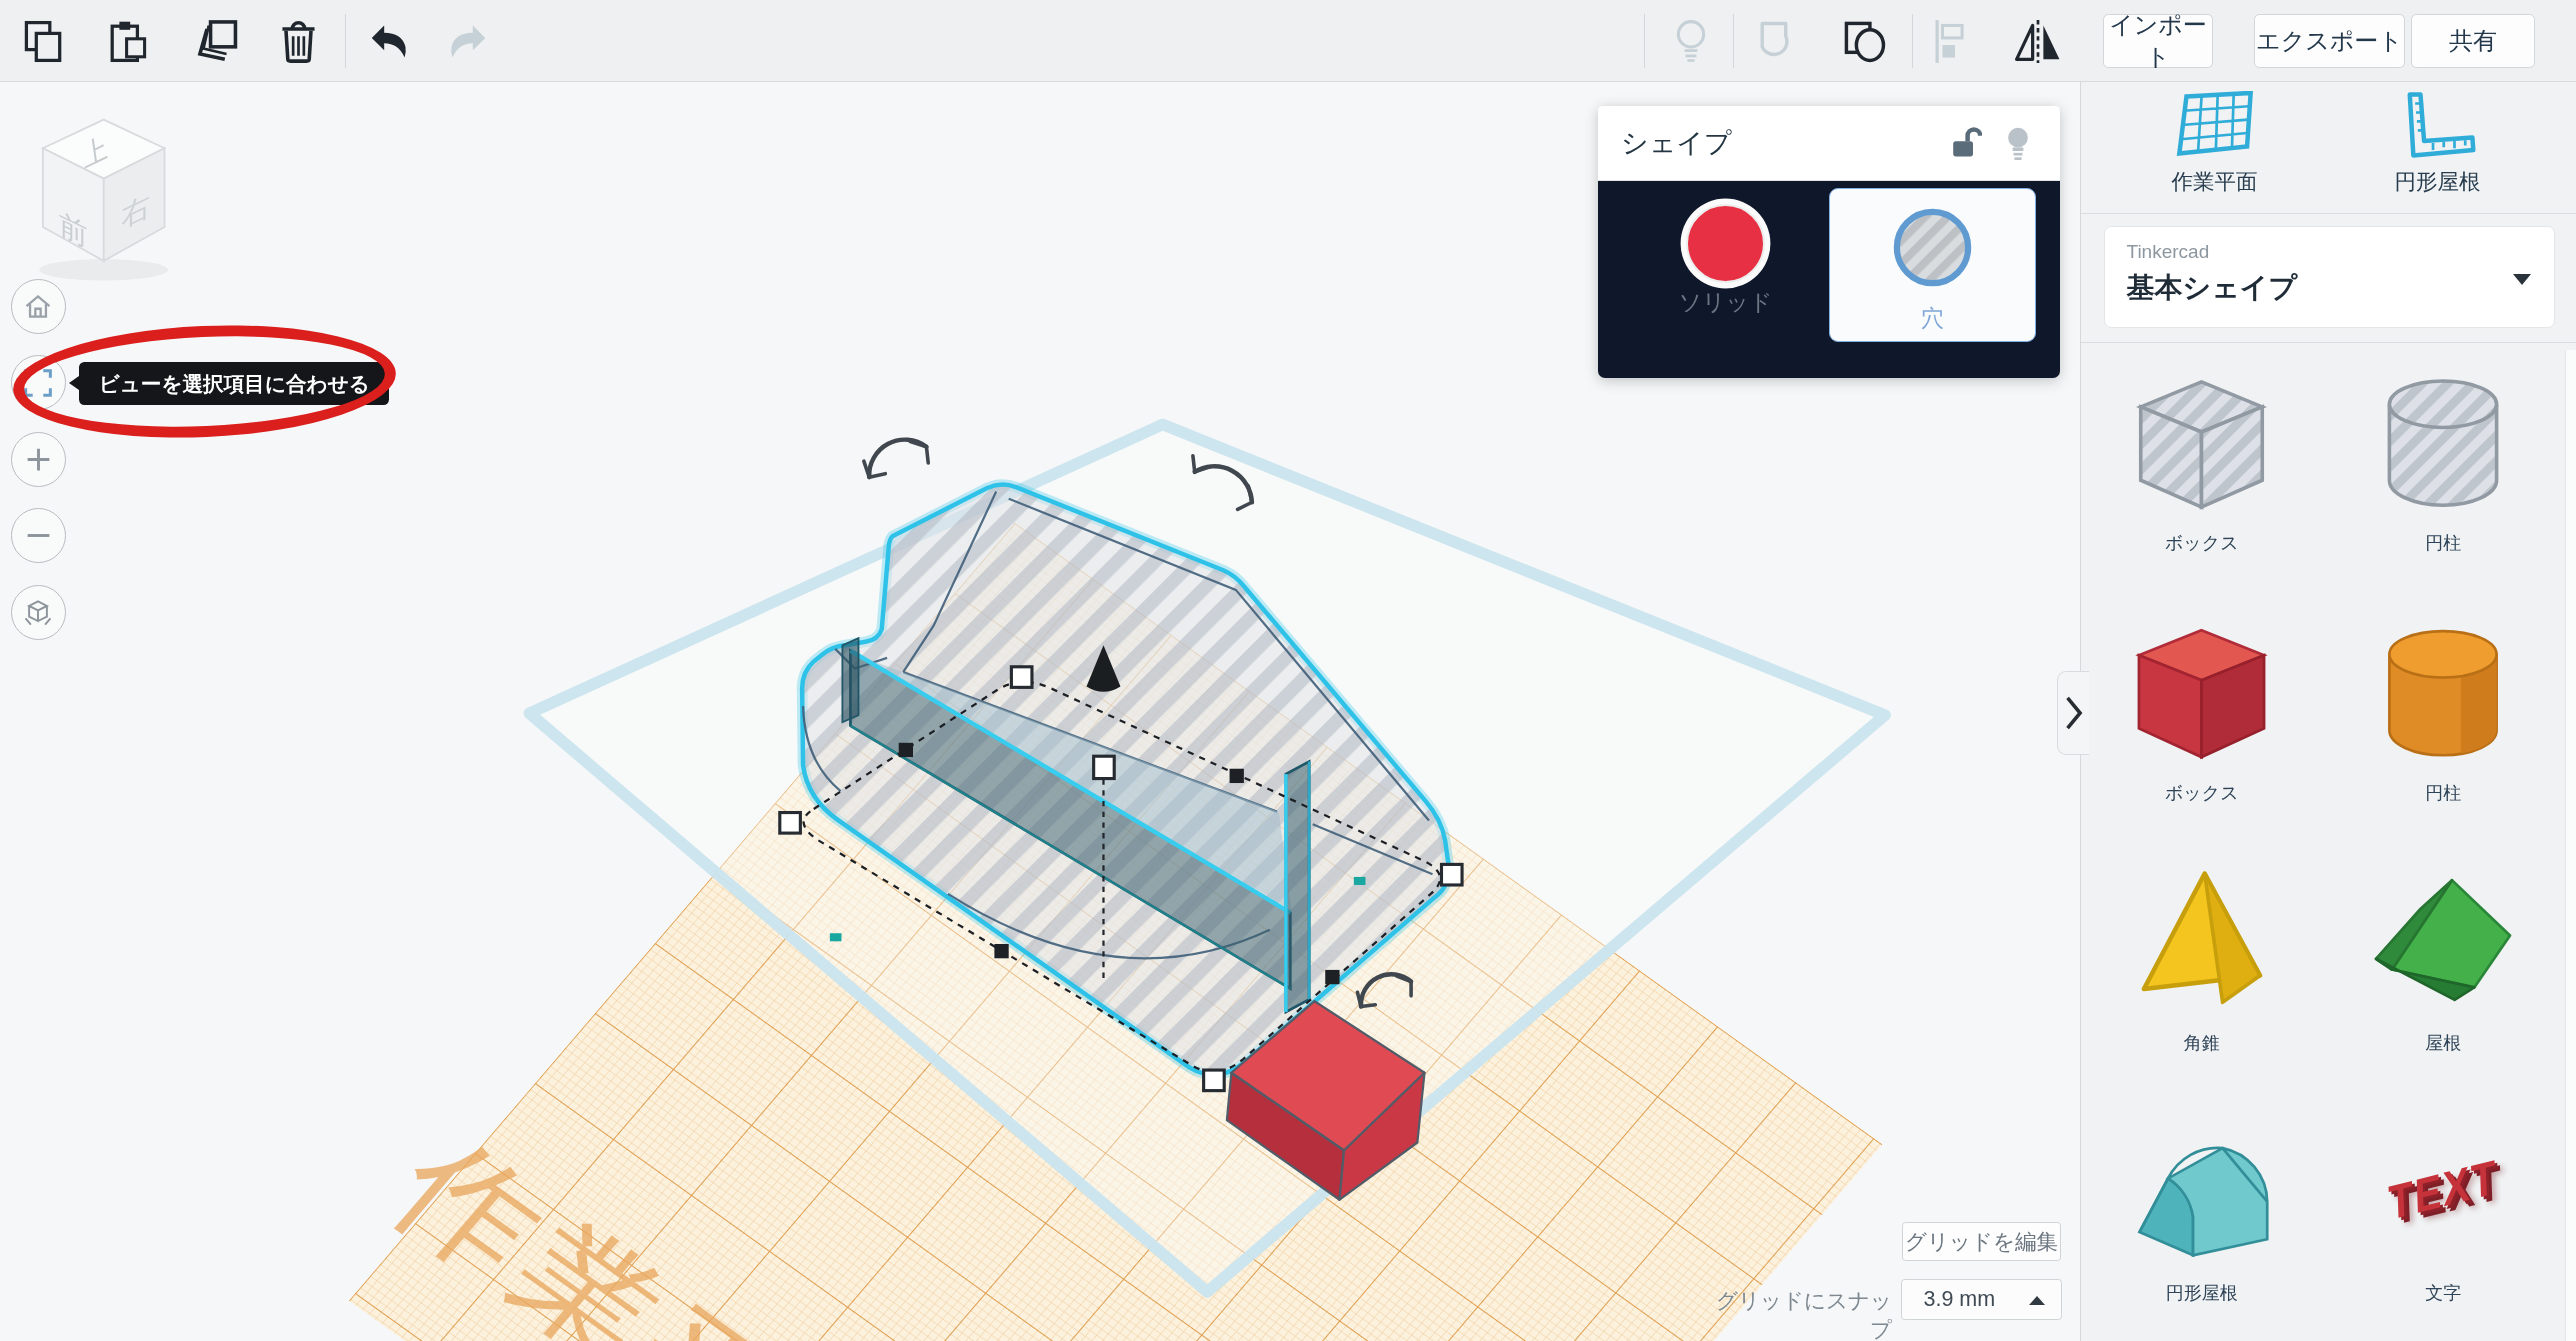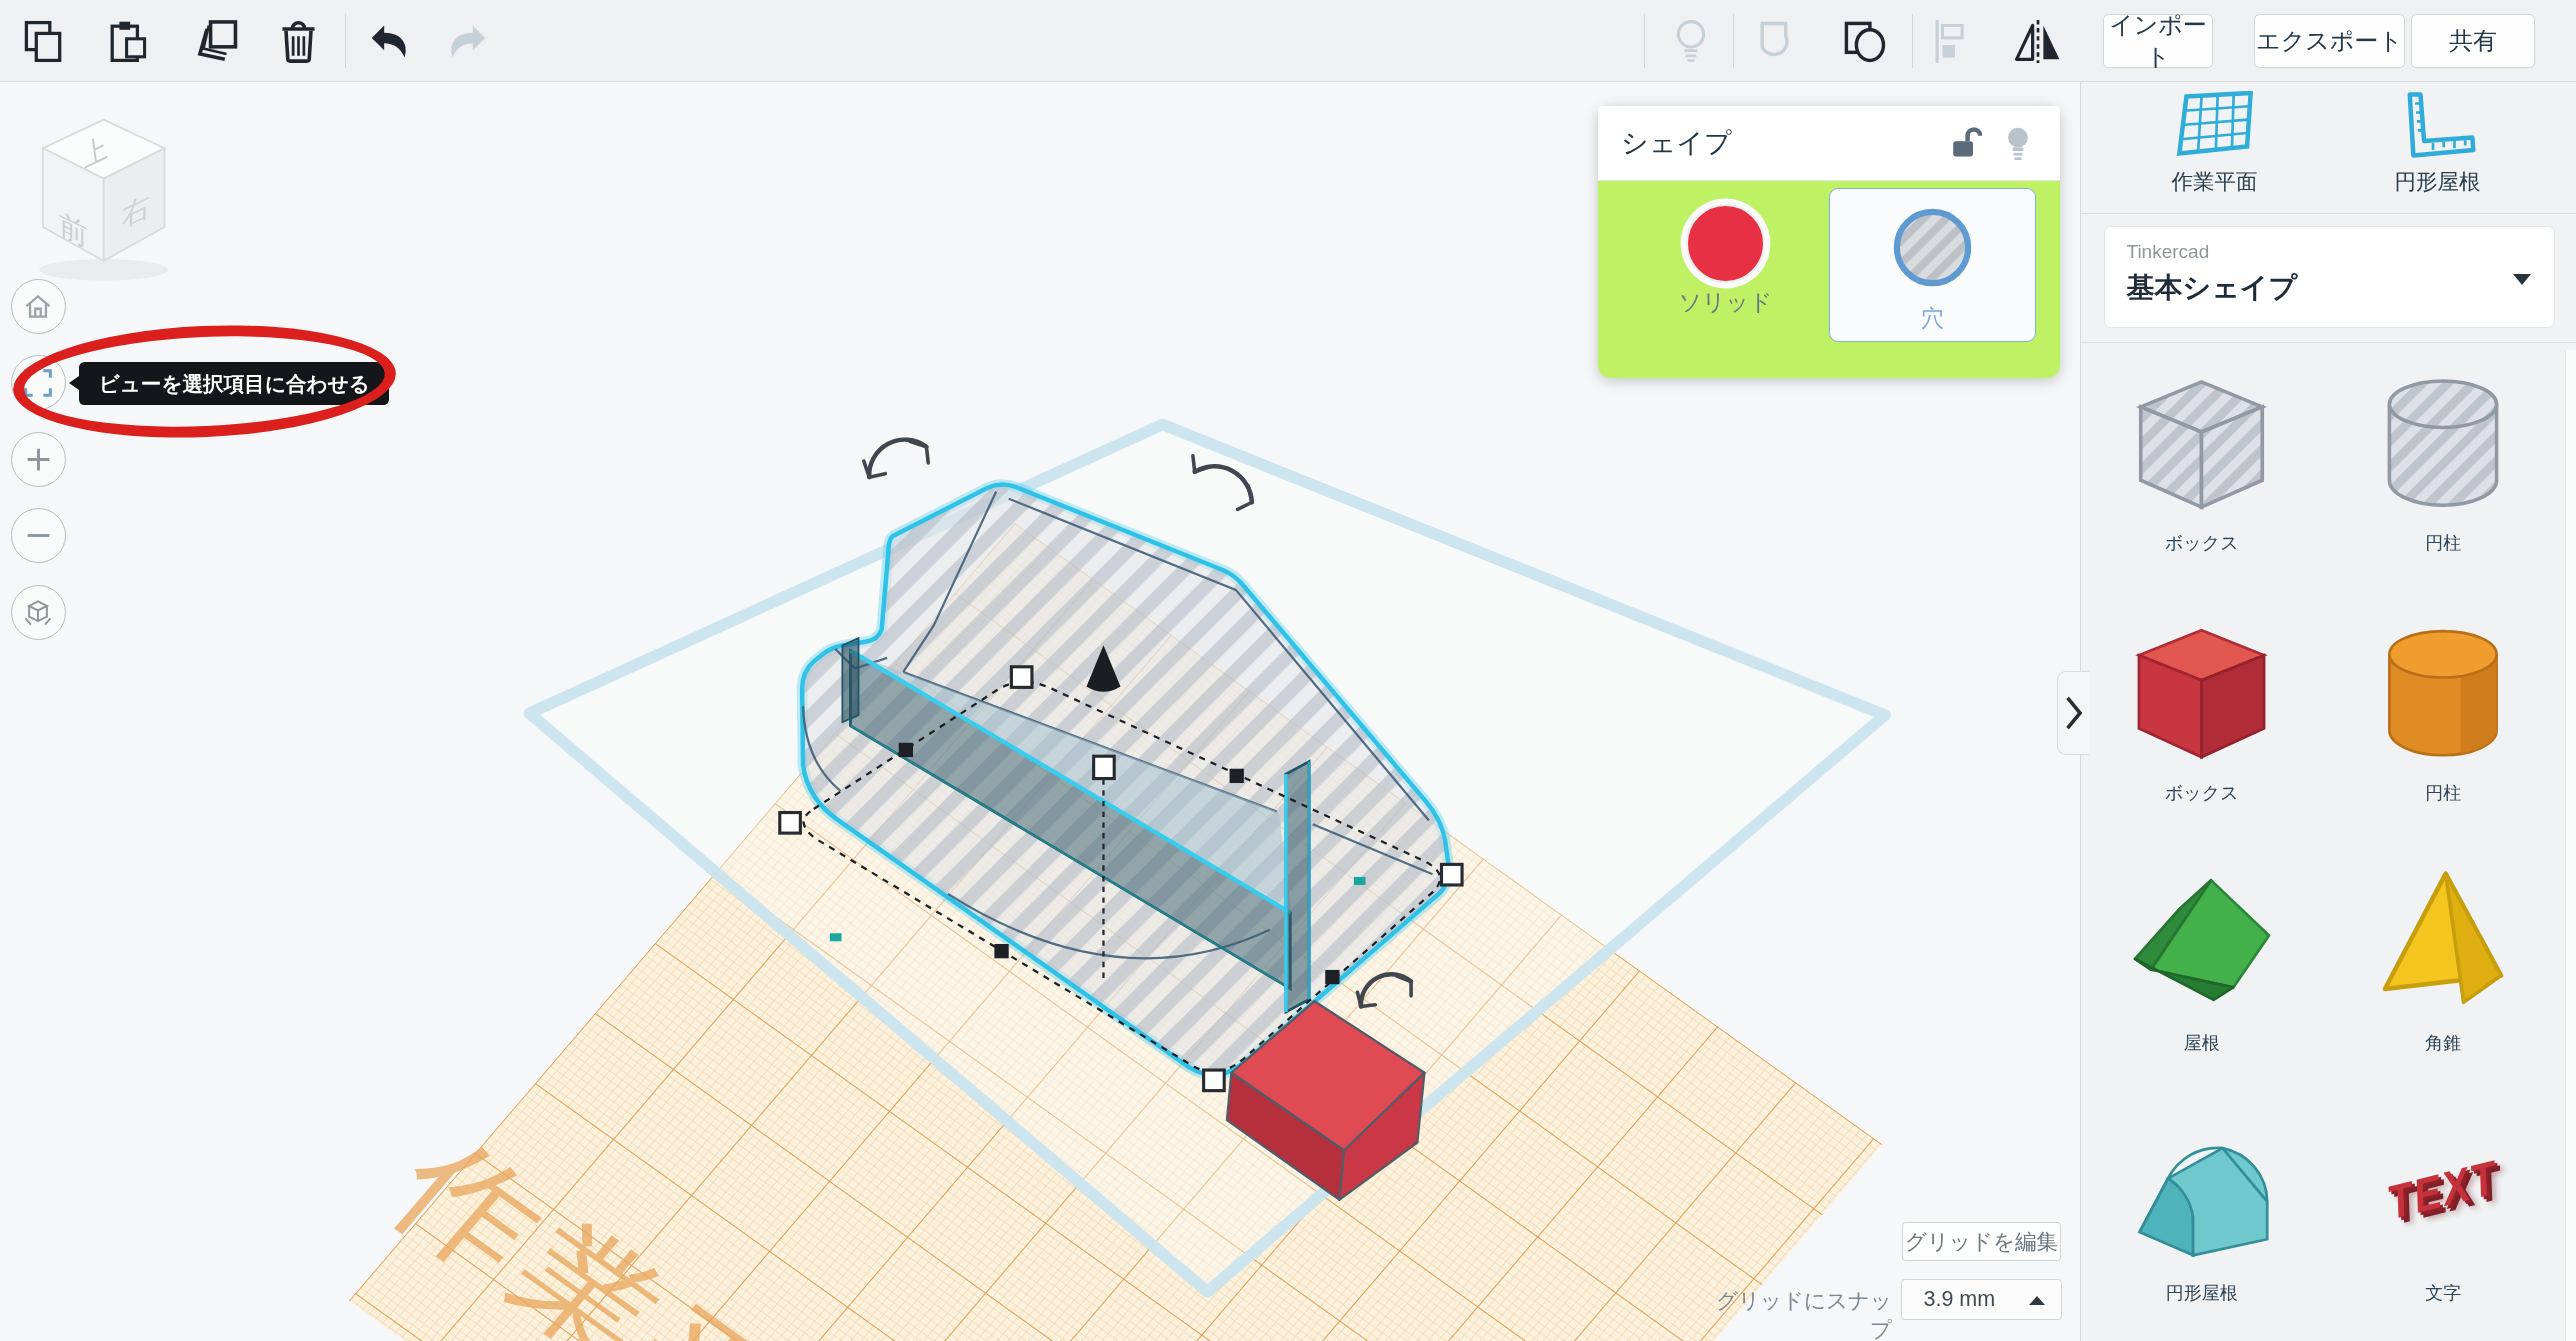--- a/index.html
+++ b/index.html
@@ -45,22 +45,22 @@
   .snap-label { position:absolute; left:1704px; top:1286px; width:188px; text-align:right; color:#7d8891;
                 font-size:21.5px; z-index:20; }
   .snap-select { position:absolute; left:1901px; top:1279px; width:161px; height:41px; background:#fcfcfd;
                  border:0.9px solid #cfd4d6; border-radius:3.6px; color:#3f4a54; font-size:21.5px; z-index:20;
                  display:flex; align-items:center; padding-left:21.5px; cursor:pointer; }
   .snap-caret { position:absolute; right:16px; top:16px; width:0; height:0;
                 border-left:8px solid transparent; border-right:8px solid transparent;
                 border-bottom:9.8px solid #323a41; }
 
   
-  .shape-panel { position:absolute; left:1598px; top:106px; width:462px; height:272px; background:#bef264;
-                 border-radius:13px; box-shadow:0 2.7px 12.5px rgba(40,50,60,0.25); z-index:35; }
+  .shape-panel { position:absolute; left:1598px; top:106px; width:462px; height:272px; background:#0f172a;
+                 border-radius:7px; box-shadow:0 2.7px 12.5px rgba(40,50,60,0.25); z-index:35; }
   .shape-panel-header { height:75px; background:#ffffff; border-bottom:0.9px solid #e2e5e6; border-radius:4.5px 4.5px 0 0;
                         display:flex; align-items:center; padding:0 23px; }
   .shape-panel-title { font-size:27px; color:#243642; font-weight:500; flex:1; }
   .sp-icon { width:39px; height:39px; margin-left:14.3px; display:flex; align-items:center; justify-content:center; cursor:pointer; }
   .sp-body { position:relative; height:197px; }
   .sp-option { position:absolute; top:23px; width:197px; text-align:center; cursor:pointer; }
   .sp-option .circ { width:79px; height:79px; border-radius:50%; margin:0 auto; }
   .sp-option .lbl { margin-top:4px; font-size:23px; color:#6a7682; }
   .sp-solid { left:29px; }
   .sp-solid .circ { background:#e73043; border:2.7px solid #eceeee; box-shadow:0 0 0 5.4px #fbfbfc; }
@@ -378,37 +378,37 @@
           <path d="M15 35 V120 A60 28 0 0 0 135 120 V35" fill="#df8c26" stroke="#b96f15" stroke-width="3"></path>
           <path d="M95 52 V146 A60 28 0 0 0 135 120 V35 Z" fill="#cf7c1d" stroke="none"></path>
           <ellipse cx="75" cy="35" rx="60" ry="26" fill="#ef9d2e" stroke="#b96f15" stroke-width="3"></ellipse>
         </svg>
           </div>
         <div class="glbl">円柱</div>
       </div>
 
       <div class="g-item">
         <div class="gicon">
+            <svg width="152" height="148" viewBox="0 0 170 165">
+          <polygon points="88,6 150,120 20,135" fill="#f3c51e" stroke="#c79e0c" stroke-width="5" stroke-linejoin="round"></polygon>
+          <polygon points="88,6 150,120 108,150" fill="#dfae10" stroke="#c79e0c" stroke-width="4" stroke-linejoin="round"></polygon>
+        </svg>
+          </div>
+        <div class="glbl">角錐</div>
+      </div>
+
+      <div class="g-item">
+        <div class="gicon">
             <svg width="152" height="143" viewBox="0 0 170 160">
           <polygon points="95,8 160,70 120,128 28,108" fill="#43b049" stroke="#2a8638" stroke-width="3" stroke-linejoin="round"></polygon>
           <polygon points="95,8 28,108 10,96 60,40" fill="#2f8a3c" stroke="#267530" stroke-width="3" stroke-linejoin="round"></polygon>
           <polygon points="28,108 120,128 98,142 10,96" fill="#277c33" stroke="#1f662a" stroke-width="3" stroke-linejoin="round"></polygon>
         </svg>
           </div>
         <div class="glbl">屋根</div>
-      </div>
-
-      <div class="g-item">
-        <div class="gicon">
-            <svg width="152" height="148" viewBox="0 0 170 165">
-          <polygon points="88,6 150,120 20,135" fill="#f3c51e" stroke="#c79e0c" stroke-width="5" stroke-linejoin="round"></polygon>
-          <polygon points="88,6 150,120 108,150" fill="#dfae10" stroke="#c79e0c" stroke-width="4" stroke-linejoin="round"></polygon>
-        </svg>
-          </div>
-        <div class="glbl">角錐</div>
       </div>
 
       <div class="g-item">
         <div class="gicon">
             <svg width="152" height="134" viewBox="0 0 170 150">
           <path d="M15 112 L75 138 L75 95 A62 62 0 0 0 47 52 Z" fill="#4fb3bc" stroke="#328e98" stroke-width="3"></path>
           <path d="M47 52 A62 62 0 0 1 75 95 L75 138 L158 120 L158 78 A62 62 0 0 0 108 18 Z" fill="#6fc9cd" stroke="#328e98" stroke-width="3"></path>
           <path d="M15 112 L47 52 A62 62 0 0 1 108 18 L158 78" fill="none" stroke="#328e98" stroke-width="3"></path>
         </svg>
           </div>

